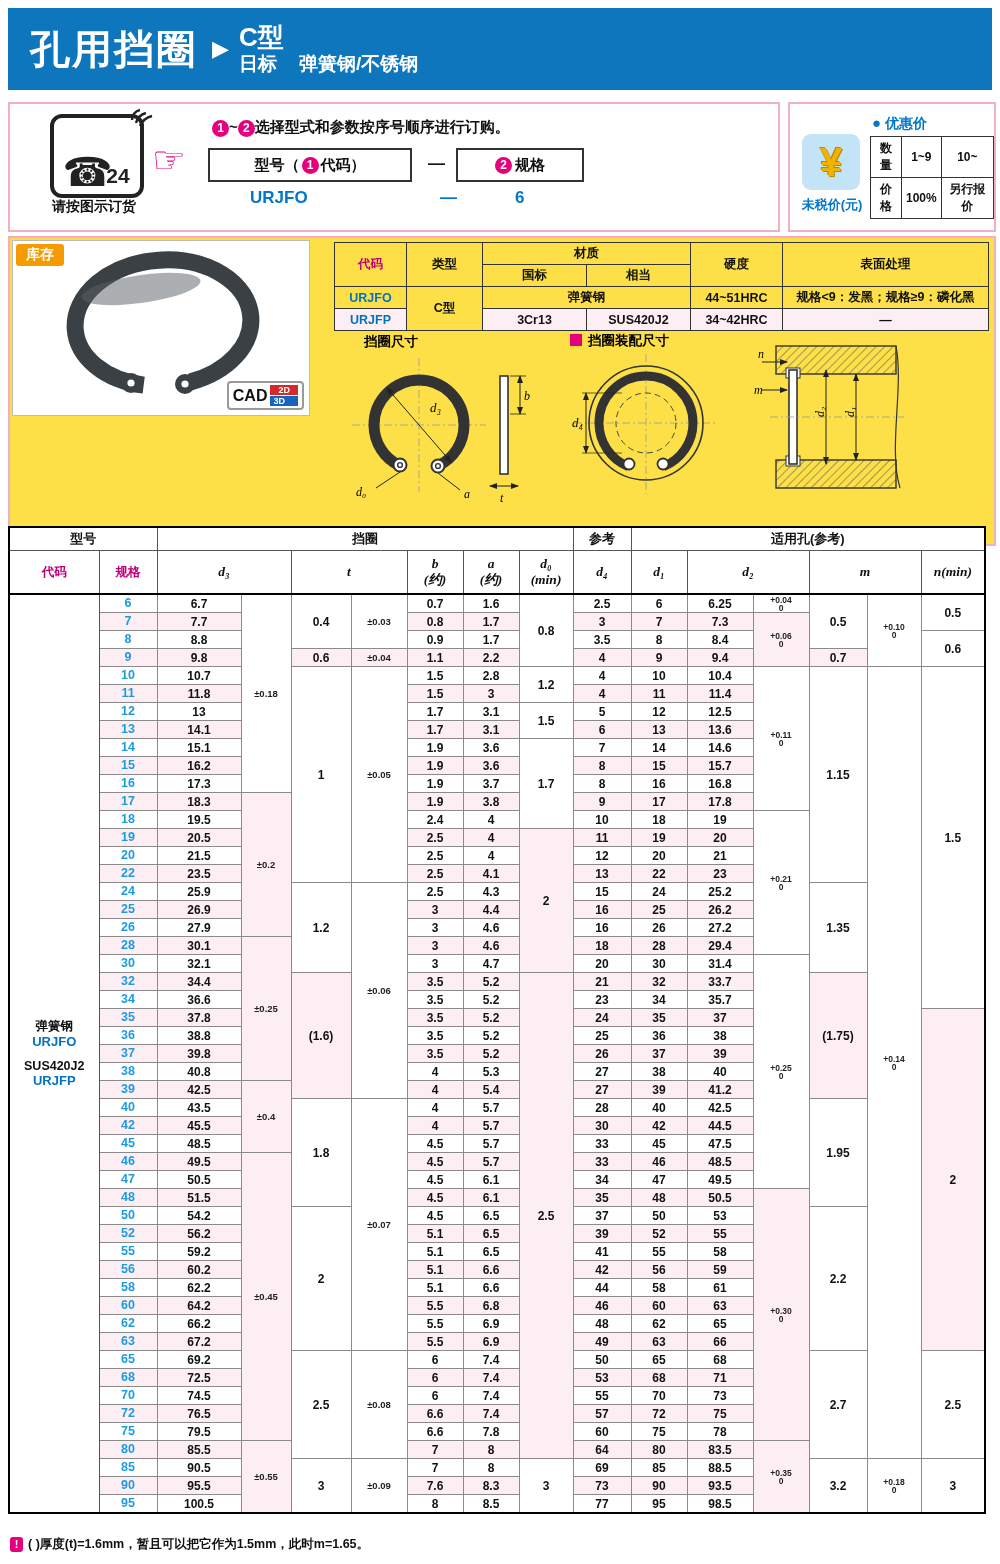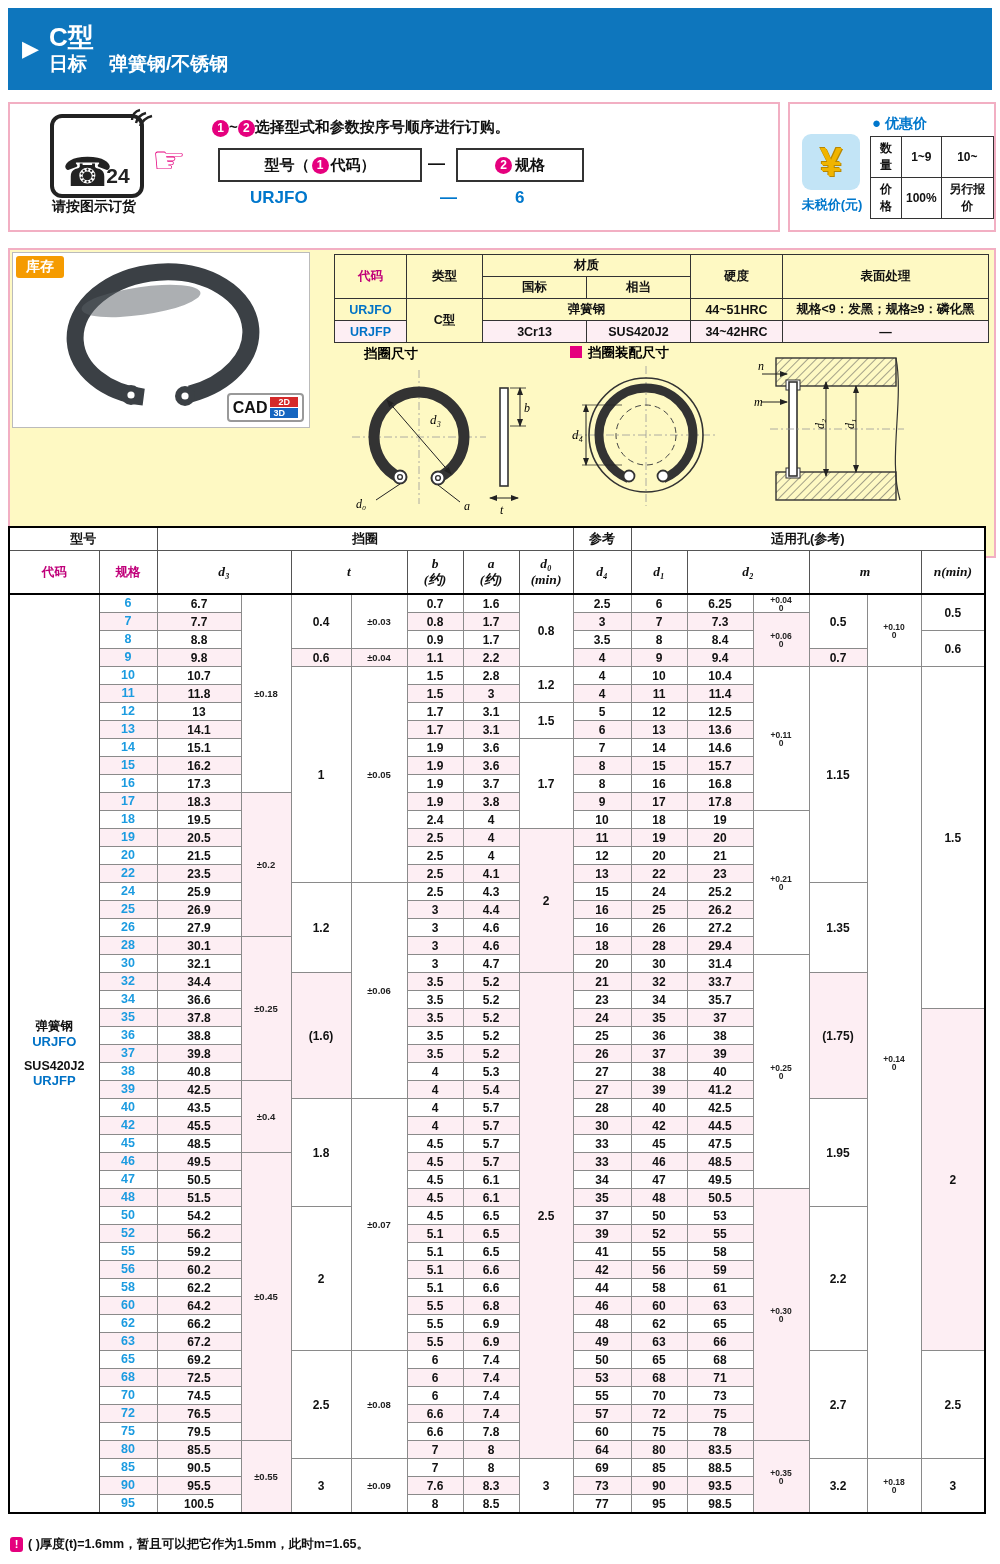--- a/index.html
+++ b/index.html
@@ -25,37 +25,37 @@
   .phone-icon{position:absolute;left:40px;top:10px;width:86px;height:76px;border:4px solid #222;border-radius:12px;
               display:flex;align-items:flex-end;justify-content:center;}
   .phone-glyph{font-size:40px;line-height:1;color:#222;margin-bottom:2px;}
   .phone-num{font-size:21px;font-weight:bold;color:#222;margin:0 2px 6px -6px;}
   .phone-waves{position:absolute;right:-14px;top:-14px;}
   .phone-caption{position:absolute;left:14px;top:94px;width:140px;text-align:center;font-size:14px;font-weight:bold;}
   .hand-icon{position:absolute;left:142px;top:34px;font-size:38px;color:#e5007e;}
   .numcircle{display:inline-block;width:17px;height:17px;border-radius:50%;background:#e5007e;color:#fff;
              font-size:12px;font-weight:bold;text-align:center;line-height:17px;vertical-align:middle;}
   .instruction{position:absolute;left:202px;top:14px;font-size:15px;font-weight:bold;}
-  .model-box{position:absolute;left:208px;top:44px;width:200px;height:30px;border:2px solid #333;
+  .model-box{position:absolute;left:198px;top:44px;width:200px;height:30px;border:2px solid #333;
              display:flex;align-items:center;justify-content:center;font-size:15px;font-weight:bold;gap:2px;}
   .order-dash{position:absolute;left:418px;top:50px;font-size:17px;font-weight:bold;}
   .spec-box{position:absolute;left:446px;top:44px;width:124px;height:30px;border:2px solid #333;
             display:flex;align-items:center;justify-content:center;font-size:15px;font-weight:bold;gap:3px;}
   .example-row{position:absolute;left:0;top:84px;width:600px;color:#0077cc;font-size:17px;font-weight:bold;}
   .ex-model{position:absolute;left:240px;} .ex-dash{position:absolute;left:430px;} .ex-spec{position:absolute;left:505px;}
   .yen-tile{position:absolute;left:12px;top:30px;width:58px;height:56px;background:#c2e4f6;border-radius:9px;
             display:flex;align-items:center;justify-content:center;}
   .yen-glyph{font-size:40px;font-weight:bold;color:#f0b400;text-shadow:1px 1px 0 #b98700,-1px -1px 0 #b98700;}
   .price-caption{position:absolute;left:0px;top:92px;width:84px;text-align:center;color:#0077cc;font-size:13px;font-weight:bold;}
   .price-title{position:absolute;left:82px;top:10px;color:#0077cc;font-size:14px;font-weight:bold;}
   .price-title .dot{font-size:15px;margin-right:4px;}
   .price-table{position:absolute;left:80px;top:32px;border-collapse:collapse;}
   .price-table td{border:1.5px solid #333;font-size:12px;font-weight:bold;text-align:center;padding:3px 4px;height:18px;}
   
-  .stock-box{position:absolute;left:8px;top:236px;width:984px;height:306px;border:2px solid #f2afc3;background:#fef9c3;margin-top:12px;}
+  .stock-box{position:absolute;left:8px;top:236px;width:984px;height:306px;border:2px solid #f2afc3;background:#fde047;}
   .photo-box{position:absolute;left:2px;top:2px;width:296px;height:174px;border:1px solid #bbb;background:#fff;}
   .stock-badge{position:absolute;left:3px;top:3px;background:#f59b00;color:#fff;font-size:14px;font-weight:bold;
                padding:2px 10px;border-radius:3px;}
   .cad-badge{position:absolute;right:5px;bottom:5px;border:2px solid #999;border-radius:4px;background:#fff;
              display:flex;align-items:center;padding:2px 4px;gap:3px;}
   .cad-text{font-size:16px;font-weight:bold;}
   .cad-stack{display:flex;flex-direction:column;gap:1px;}
   .cad-2d{background:#d42a2a;color:#fff;font-size:9px;font-weight:bold;padding:0 8px;}
   .cad-3d{background:#1565c0;color:#fff;font-size:9px;font-weight:bold;padding:0 3px;}
   .mat-table{position:absolute;left:324px;top:4px;border-collapse:collapse;table-layout:fixed;}
@@ -94,20 +94,21 @@
   
   svg text{font-family:"Liberation Serif","DejaVu Serif",serif;}
   svg .lbl{font-family:"Liberation Sans","DejaVu Sans",sans-serif;font-weight:bold;}
 </style>
 </head>
 <body>
 
 <div class="page">
 
   <div class="topbar">
+    <span class="title-main">孔用挡圈</span>
     <span class="title-arrow">▶</span>
     <span class="title-sub">
       <span class="title-type">C型</span>
       <span class="title-mat">
         <span class="std">日标</span><span>弹簧钢/不锈钢</span>
       </span>
     </span>
   </div>
 
   <div class="order-box">

